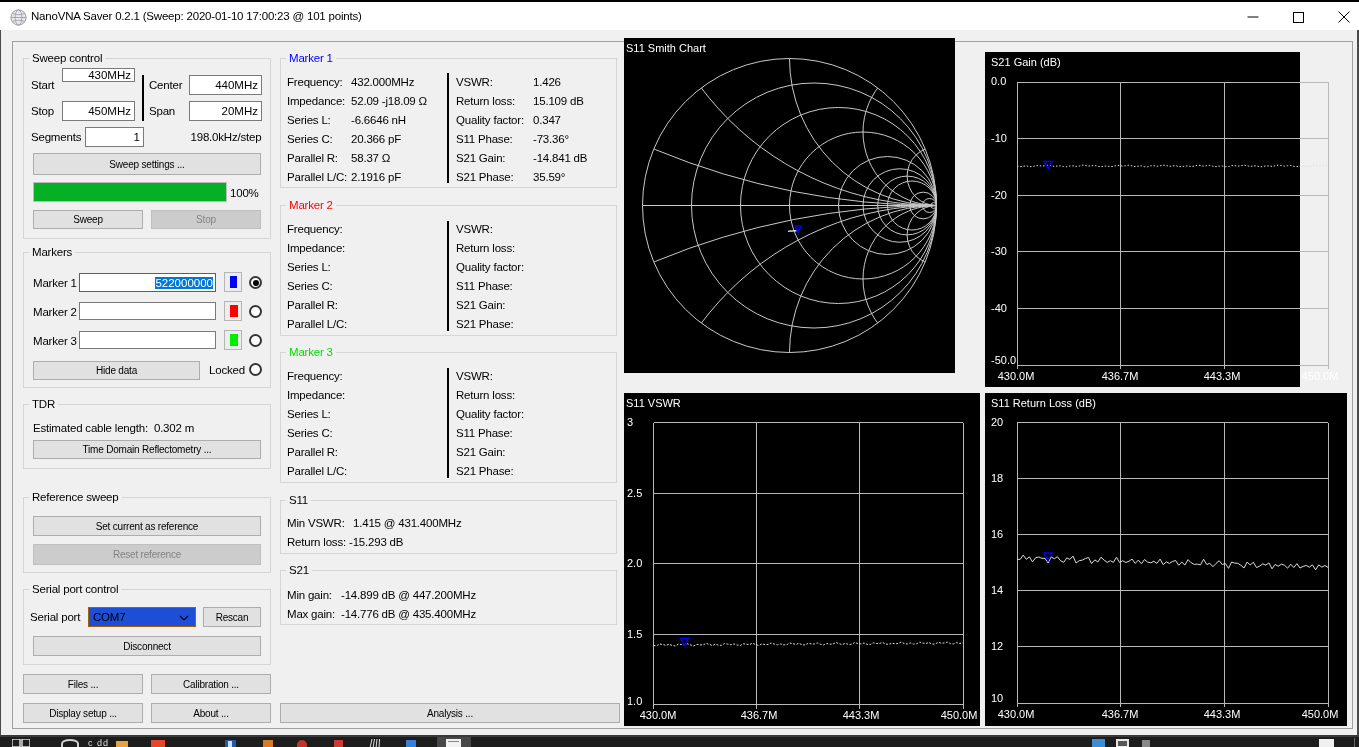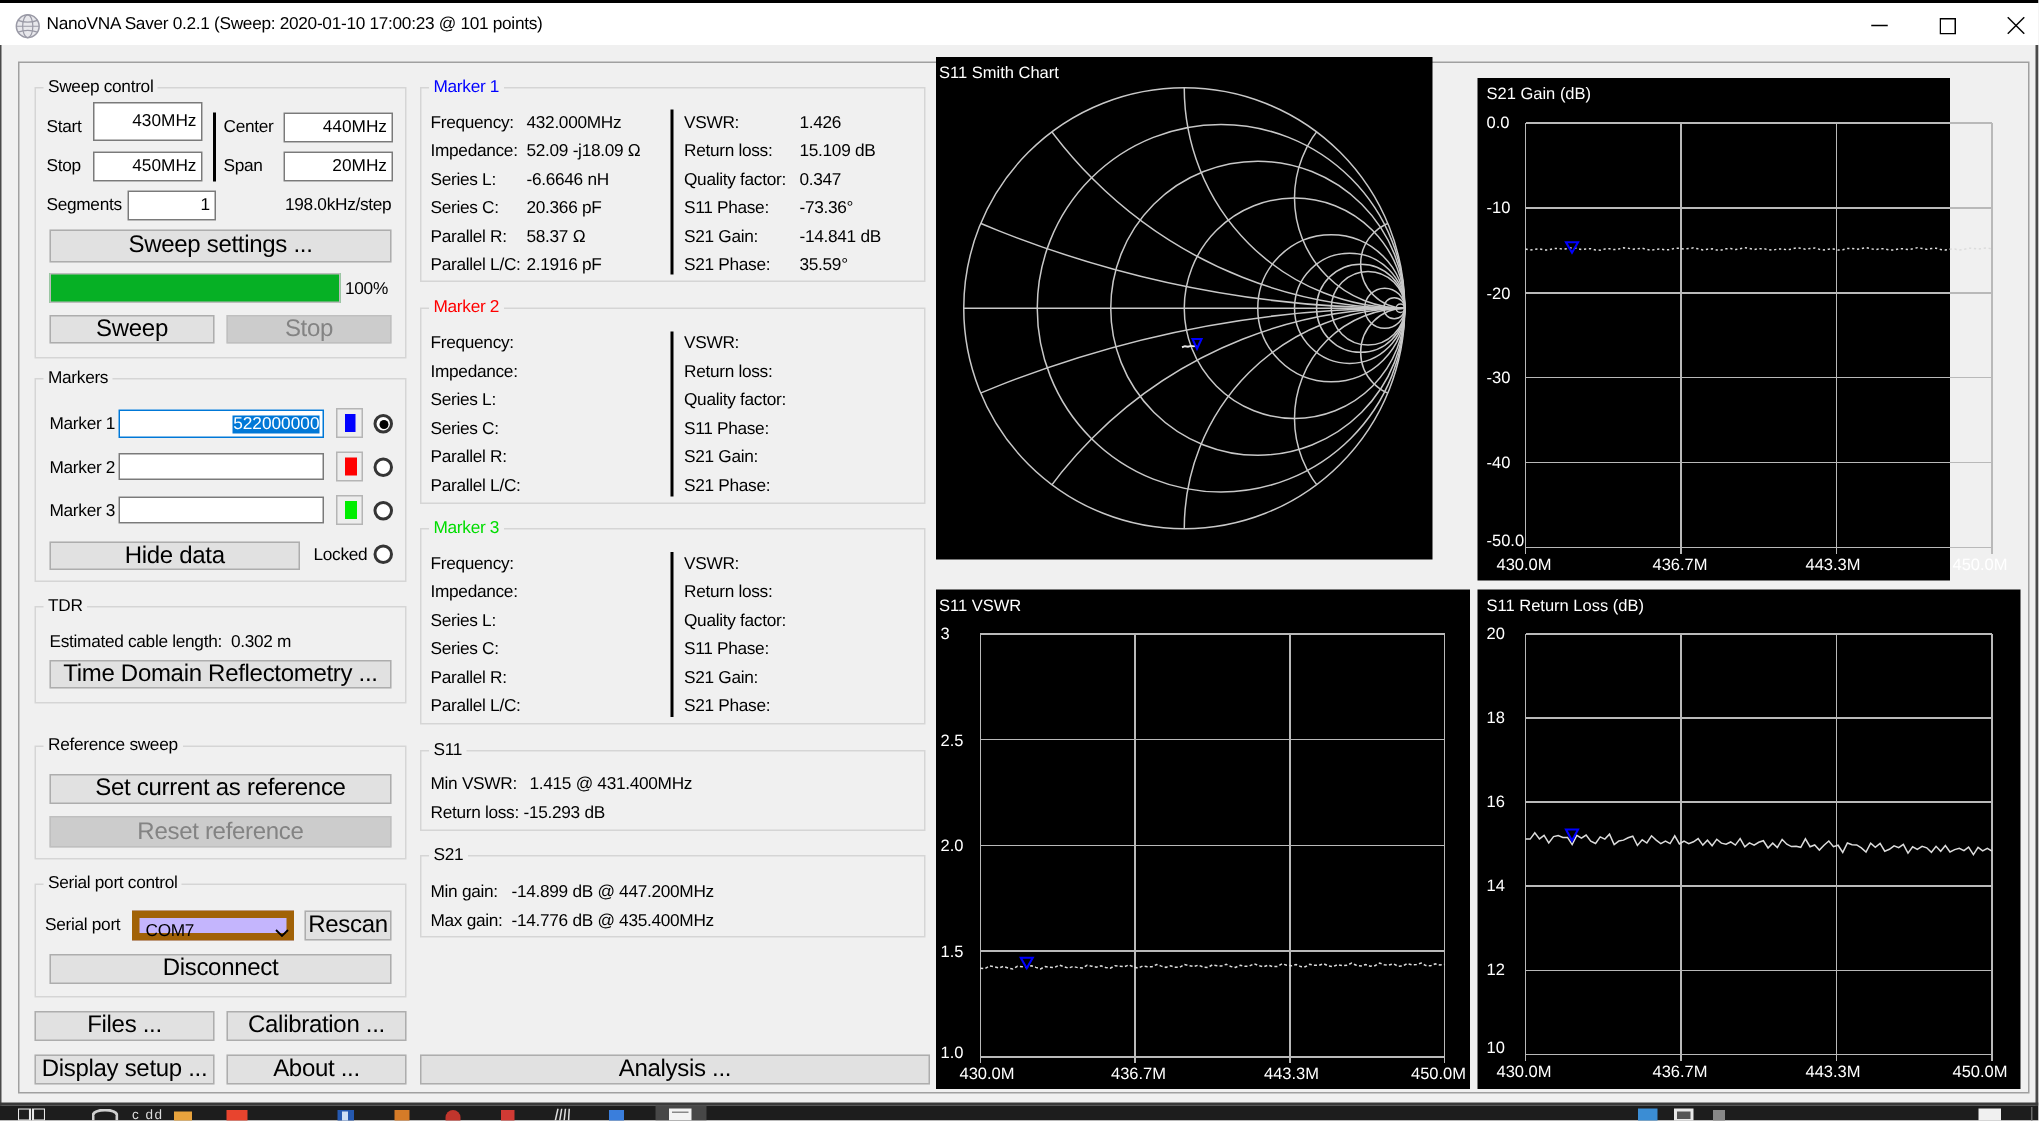--- a/index.html
+++ b/index.html
@@ -9,21 +9,21 @@
 .titlebar { position:absolute; left:0; top:0; width:1359px; height:30px; background:#fff; border-top:2px solid #000; }
 .title-text { position:absolute; left:31px; top:8px; font-size:11.5px; letter-spacing:-0.2px; color:#000; white-space:nowrap; }
 .winborder-l { position:absolute; left:0; top:30px; width:1px; height:707px; background:#4a4a4a; }
 .winborder-r { position:absolute; left:1357px; top:30px; width:2px; height:707px; background:#4a4a4a; }
 .winborder-b { position:absolute; left:0; top:735px; width:1359px; height:2px; background:#3a3a3a; }
 .central { position:absolute; left:12px; top:41px; width:1341px; height:688px; border:1px solid #a0a0a0; }
 .taskbar { position:absolute; left:0; top:737px; width:1359px; height:10px; background:#1d1d1d; }
 .grp { position:absolute; border:1px solid #d5d5d5; }
 .grp-lbl { position:absolute; top:-7px; left:5px; background:#f0f0f0; padding:0 3px; font-size:11.5px; letter-spacing:-0.2px; line-height:13px; white-space:nowrap;text-align:center; }
 .lbl { position:absolute; font-size:11.5px; letter-spacing:-0.2px; line-height:13px; white-space:nowrap; }
-.btn { position:absolute; background:#e1e1e1; border:1px solid #adadad; font-size:16px; letter-spacing:-0.2px; text-align:left; display:flex; align-items:center; justify-content:center; white-space:nowrap; }
+.btn { position:absolute; background:#e1e1e1; border:1px solid #adadad; font-size:10px; letter-spacing:-0.2px; text-align:left; display:flex; align-items:center; justify-content:center; white-space:nowrap; }
 .btn.dis { background:#cccccc; border-color:#bfbfbf; color:#838383; }
 .inp { position:absolute; background:#fff; border:1px solid #7a7a7a; font-size:11.5px; text-align:right; padding-right:3px; display:flex; align-items:center; justify-content:flex-end; }
 .radio { position:absolute; width:13px; height:13px; border-radius:50%; border:2px solid #353535; background:#fff; }
 .radio .dot { position:absolute; left:1.5px; top:1.5px; width:6px; height:6px; border-radius:50%; background:#000; }
 .cbtn { position:absolute; width:18px; height:20px; background:#ededed; border:1px solid #b5b5b5; }
 .chart { position:absolute; background:#000; }
 .chart svg { display:block; }
 </style>
 </head>
 <body>
@@ -50,31 +50,31 @@
 
 <div class="winborder-l"></div>
 <div class="winborder-r"></div>
 <div class="winborder-b"></div>
 <div class="central"></div>
 
 <div class="grp" style="left:23px;top:58px;width:248px;height:181px;">
     <span class="grp-lbl">Sweep control</span>
   </div>
 <span class="lbl" style="left:31px;top:79px">Start</span>
-<div class="inp" style="left:62px;top:68px;width:73px;height:26px">430MHz</div>
+<div class="inp" style="left:62px;top:68px;width:73px;height:14px">430MHz</div>
 <span class="lbl" style="left:149px;top:79px">Center</span>
 <div class="inp" style="left:189px;top:75px;width:73px;height:20px">440MHz</div>
 <span class="lbl" style="left:31px;top:105px">Stop</span>
 <div class="inp" style="left:62px;top:101px;width:73px;height:20px">450MHz</div>
 <span class="lbl" style="left:149px;top:105px">Span</span>
 <div class="inp" style="left:189px;top:101px;width:73px;height:20px">20MHz</div>
 <div class="abs" style="left:142px;top:75px;width:2px;height:46px;background:#000"></div>
 <span class="lbl" style="left:31px;top:131px">Segments</span>
 <div class="inp" style="left:85px;top:127px;width:59px;height:20px">1</div>
-<span class="lbl" style="left:190px;top:131px;width:72px;text-align:left">198.0kHz/step</span>
+<span class="lbl" style="left:190px;top:131px;width:72px;text-align:center">198.0kHz/step</span>
 <div class="btn" style="left:33px;top:153px;width:228px;height:22px">Sweep settings ...</div>
 <div class="abs" style="left:33px;top:182px;width:194px;height:20px;border:1px solid #bcbcbc;background:#06b025"></div>
 <span class="lbl" style="left:230px;top:187px">100%</span>
 <div class="btn" style="left:33px;top:210px;width:110px;height:19px">Sweep</div>
 <div class="btn dis" style="left:151px;top:210px;width:110px;height:19px">Stop</div>
 
 <div class="grp" style="left:23px;top:252px;width:248px;height:136px;">
     <span class="grp-lbl">Markers</span>
   </div>
 <span class="lbl" style="left:33px;top:277px">Marker 1</span>
@@ -112,21 +112,21 @@
 <div class="grp" style="left:23px;top:497px;width:248px;height:76px;">
     <span class="grp-lbl">Reference sweep</span>
   </div>
 <div class="btn" style="left:33px;top:516px;width:228px;height:20px">Set current as reference</div>
 <div class="btn dis" style="left:33px;top:544px;width:228px;height:21px">Reset reference</div>
 
 <div class="grp" style="left:23px;top:589px;width:248px;height:76px;">
     <span class="grp-lbl">Serial port control</span>
   </div>
 <span class="lbl" style="left:30px;top:611px">Serial port</span>
-<div class="abs" style="left:88px;top:607px;width:108px;height:20px;background:#c4b5fd;border:5px solid #a16207">
+<div class="abs" style="left:88px;top:607px;width:108px;height:20px;background:#1d4ed8;border:1px solid #a16207">
   <span class="lbl" style="left:4px;top:3px">COM7</span>
   <svg class="abs" style="left:90px;top:7px" width="10" height="6" viewBox="0 0 10 6">
       <path d="M1,1 L5,5 L9,1" fill="none" stroke="#000" stroke-width="1.2"></path>
     </svg>
 </div>
 <div class="btn" style="left:203px;top:607px;width:58px;height:20px">Rescan</div>
 <div class="btn" style="left:33px;top:636px;width:228px;height:20px">Disconnect</div>
 
 <div class="btn" style="left:23px;top:674px;width:120px;height:20px">Files ...</div>
 <div class="btn" style="left:151px;top:674px;width:120px;height:20px">Calibration ...</div>

